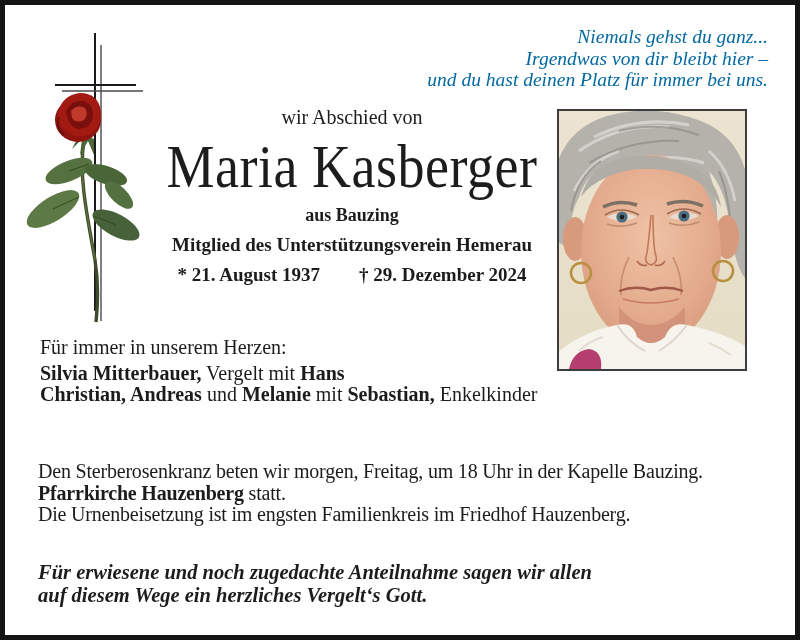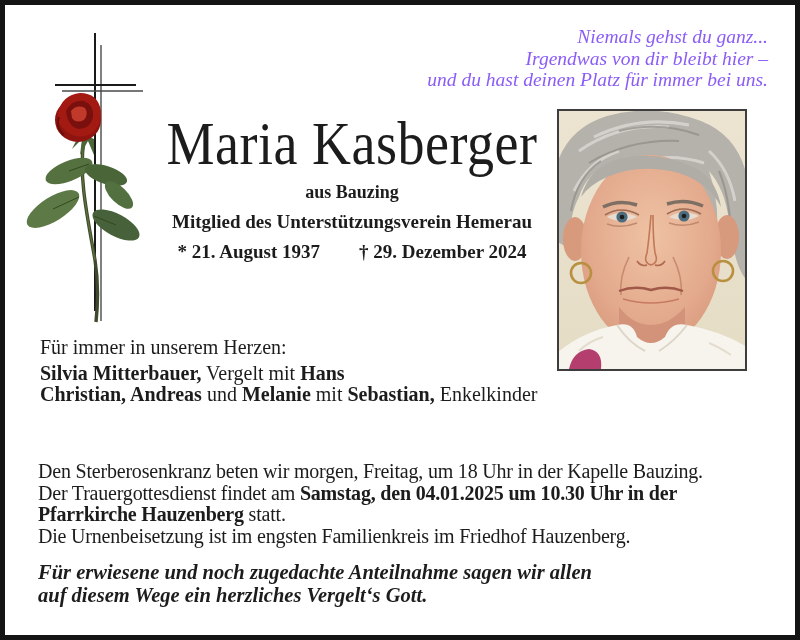--- a/index.html
+++ b/index.html
@@ -3,21 +3,21 @@
 <meta charset="utf-8">
 <style>
   html,body{margin:0;padding:0;background:#888;}
   .stage{position:relative;width:800px;height:640px;background:#fff;overflow:hidden;
          font-family:"Liberation Serif","DejaVu Serif",serif;color:#1c1c1c;}
   .frame{position:absolute;inset:0;border:5px solid #141414;box-sizing:border-box;pointer-events:none;}
 
   .abs{position:absolute;}
 
   
-  .quote{top:26px;right:32px;text-align:right;font-style:italic;font-size:19.5px;line-height:21.5px;color:#8b5cf6;}
+  .quote{top:26px;right:32px;text-align:right;font-style:italic;font-size:19.5px;line-height:21.5px;color:#0369a1;}
 
   
   .graphic{left:22px;top:25px;width:172px;height:300px;}
 
   
   .center{left:160px;top:106px;width:384px;text-align:center;}
   .intro{font-size:20px;line-height:23px;}
   .name{font-size:54px;line-height:58px;margin-top:5px;letter-spacing:.5px;
         transform:scaleY(1.12);transform-origin:center top;white-space:nowrap;}
   .origin{font-weight:bold;font-size:18px;line-height:20px;margin-top:13px;}
@@ -77,20 +77,21 @@
     </svg>
   </div>
 
   <div class="abs quote">
     <div class="line">Niemals gehst du ganz...</div>
     <div class="line">Irgendwas von dir bleibt hier –</div>
     <div class="line">und du hast deinen Platz für immer bei uns.</div>
   </div>
 
   <div class="abs center">
+    <div class="intro">wir Abschied von</div>
     <div class="name">Maria Kasberger</div>
     <div class="origin">aus Bauzing</div>
     <div class="membership">Mitglied des Unterstützungsverein Hemerau</div>
     <div class="dates">
       <span>* 21. August 1937</span>
       <span>† 29. Dezember 2024</span>
     </div>
   </div>
 
   <div class="abs photo">
@@ -163,21 +164,20 @@
   </div>
 
   <div class="abs family">
     <div class="heading line">Für immer in unserem Herzen:</div>
     <div class="line"><span class="b">Silvia Mitterbauer,</span><span> Vergelt mit </span><span class="b">Hans</span></div>
     <div class="line"><span class="b">Christian, Andreas</span><span> und </span><span class="b">Melanie</span><span> mit </span><span class="b">Sebastian,</span><span> Enkelkinder</span></div>
   </div>
 
   <div class="abs services">
     <div class="line"><span>Den Sterberosenkranz beten wir morgen, Freitag, um 18 Uhr in der Kapelle Bauzing.</span></div>
-    <div class="line"><span>Der Trauergottesdienst findet am </span><span class="b">Samstag, den 04.01.2025 um 10.30 Uhr in der</span></div>
     <div class="line"><span class="b">Pfarrkirche Hauzenberg</span><span> statt.</span></div>
     <div class="line"><span>Die Urnenbeisetzung ist im engsten Familienkreis im Friedhof Hauzenberg.</span></div>
   </div>
 
   <div class="abs thanks">
     <div class="line">Für erwiesene und noch zugedachte Anteilnahme sagen wir allen</div>
     <div class="line">auf diesem Wege ein herzliches Vergelt‘s Gott.</div>
   </div>
 
   <div class="frame"></div>

